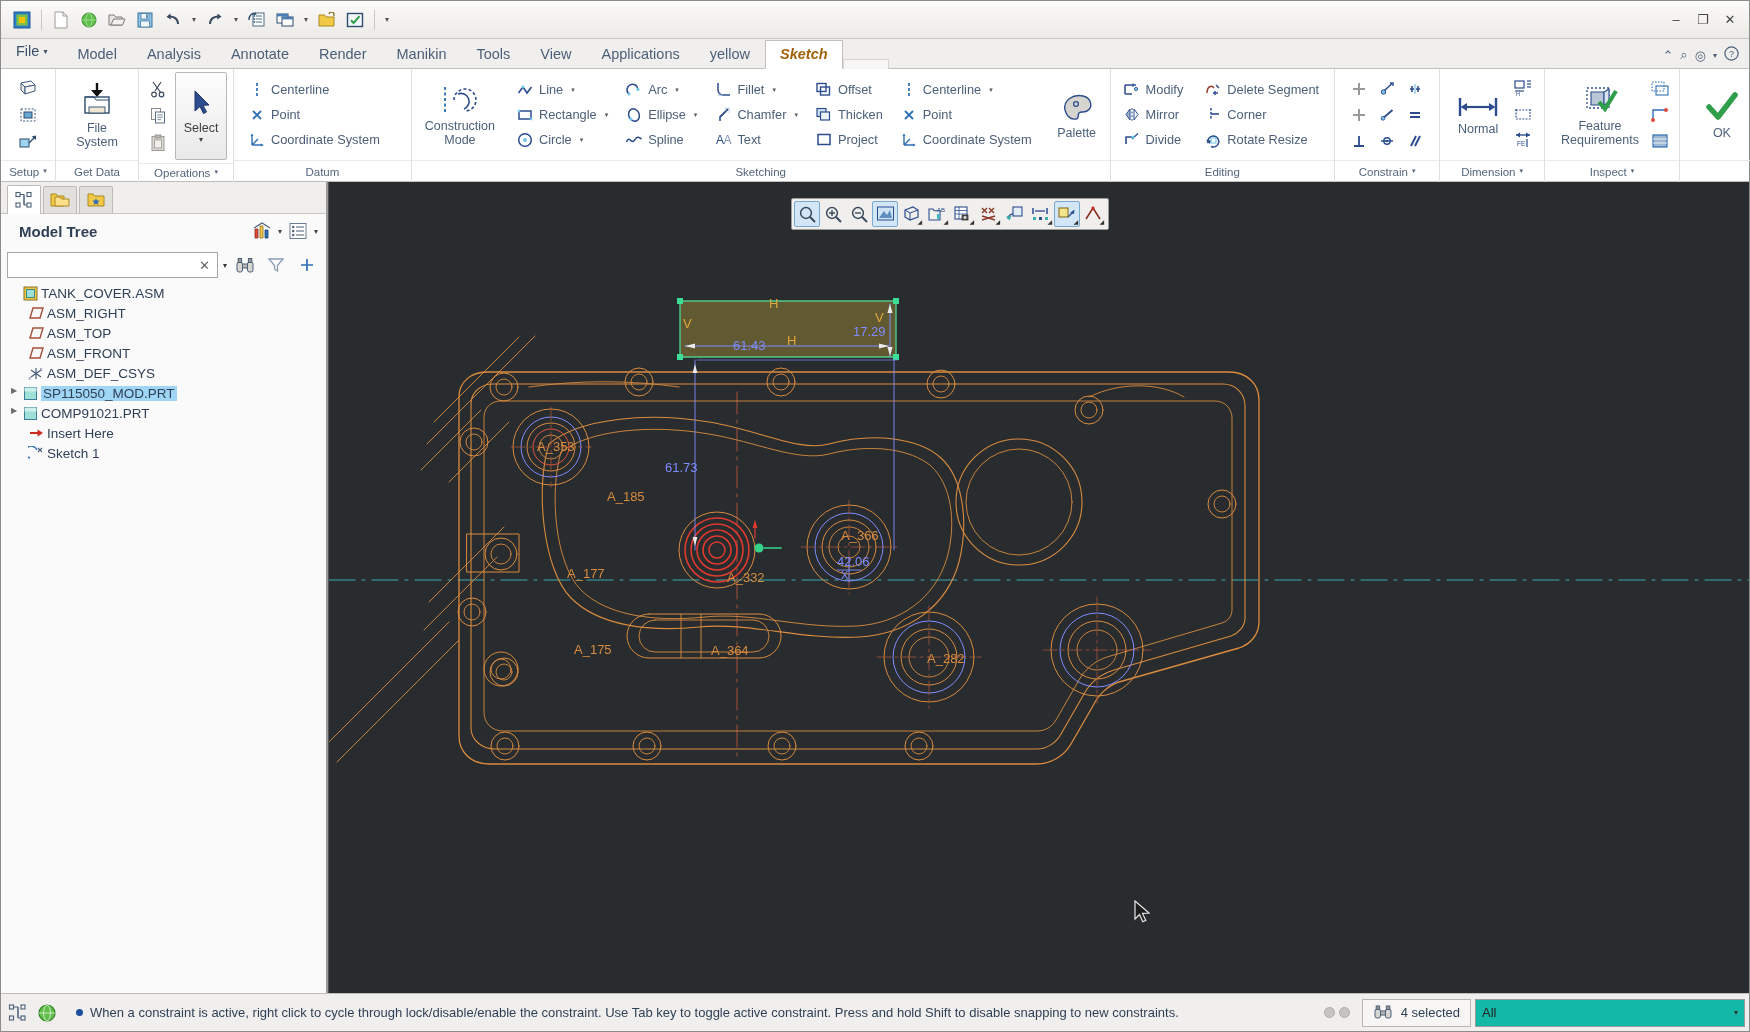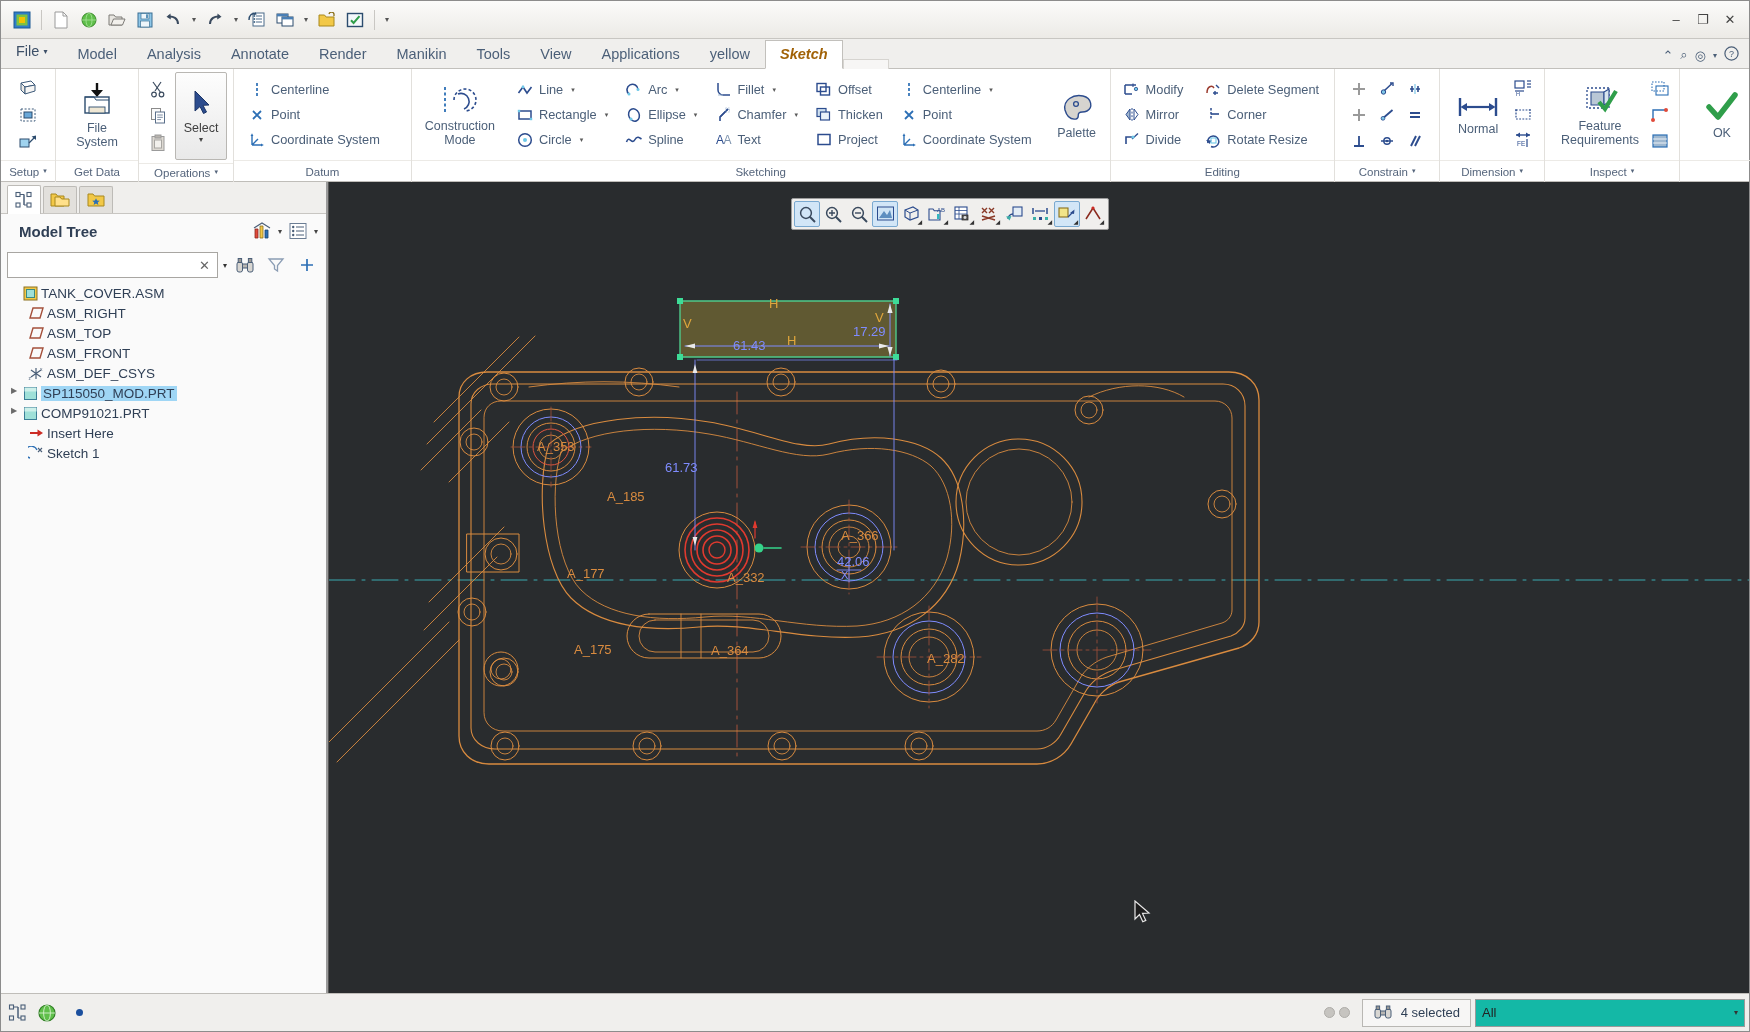--- a/index.html
+++ b/index.html
@@ -1273,20 +1273,21 @@
       <span class="iconly">
         <svg width="20" height="20" viewBox="0 0 20 20">
           <circle cx="10" cy="10" r="8" fill="#5fbf4a" stroke="#2f7d24" stroke-width="1.1"></circle>
           <ellipse cx="10" cy="10" rx="3.4" ry="8" fill="none" stroke="#d5f0cc" stroke-width=".9"></ellipse>
           <line x1="2" y1="10" x2="18" y2="10" stroke="#d5f0cc" stroke-width=".9"></line>
         </svg>
       </span>
     </div>
     <div class="sb-msg">
       <span class="sb-dot"></span>
+      <span>When a constraint is active, right click to cycle through lock/disable/enable the constraint. Use Tab key to toggle active constraint. Press and hold Shift to disable snapping to new constraints.</span>
     </div>
     <div class="sb-right">
       <div class="sb-lights">
         <i></i>
         <i></i>
       </div>
       <div class="sb-cell">
         <span style="margin-right:8px;display:flex;">
           <svg width="20" height="18" viewBox="0 0 20 18">
             <rect x="2" y="5" width="5.5" height="9" rx="2" fill="#d8d6d2" stroke="#4b5f78"></rect>

